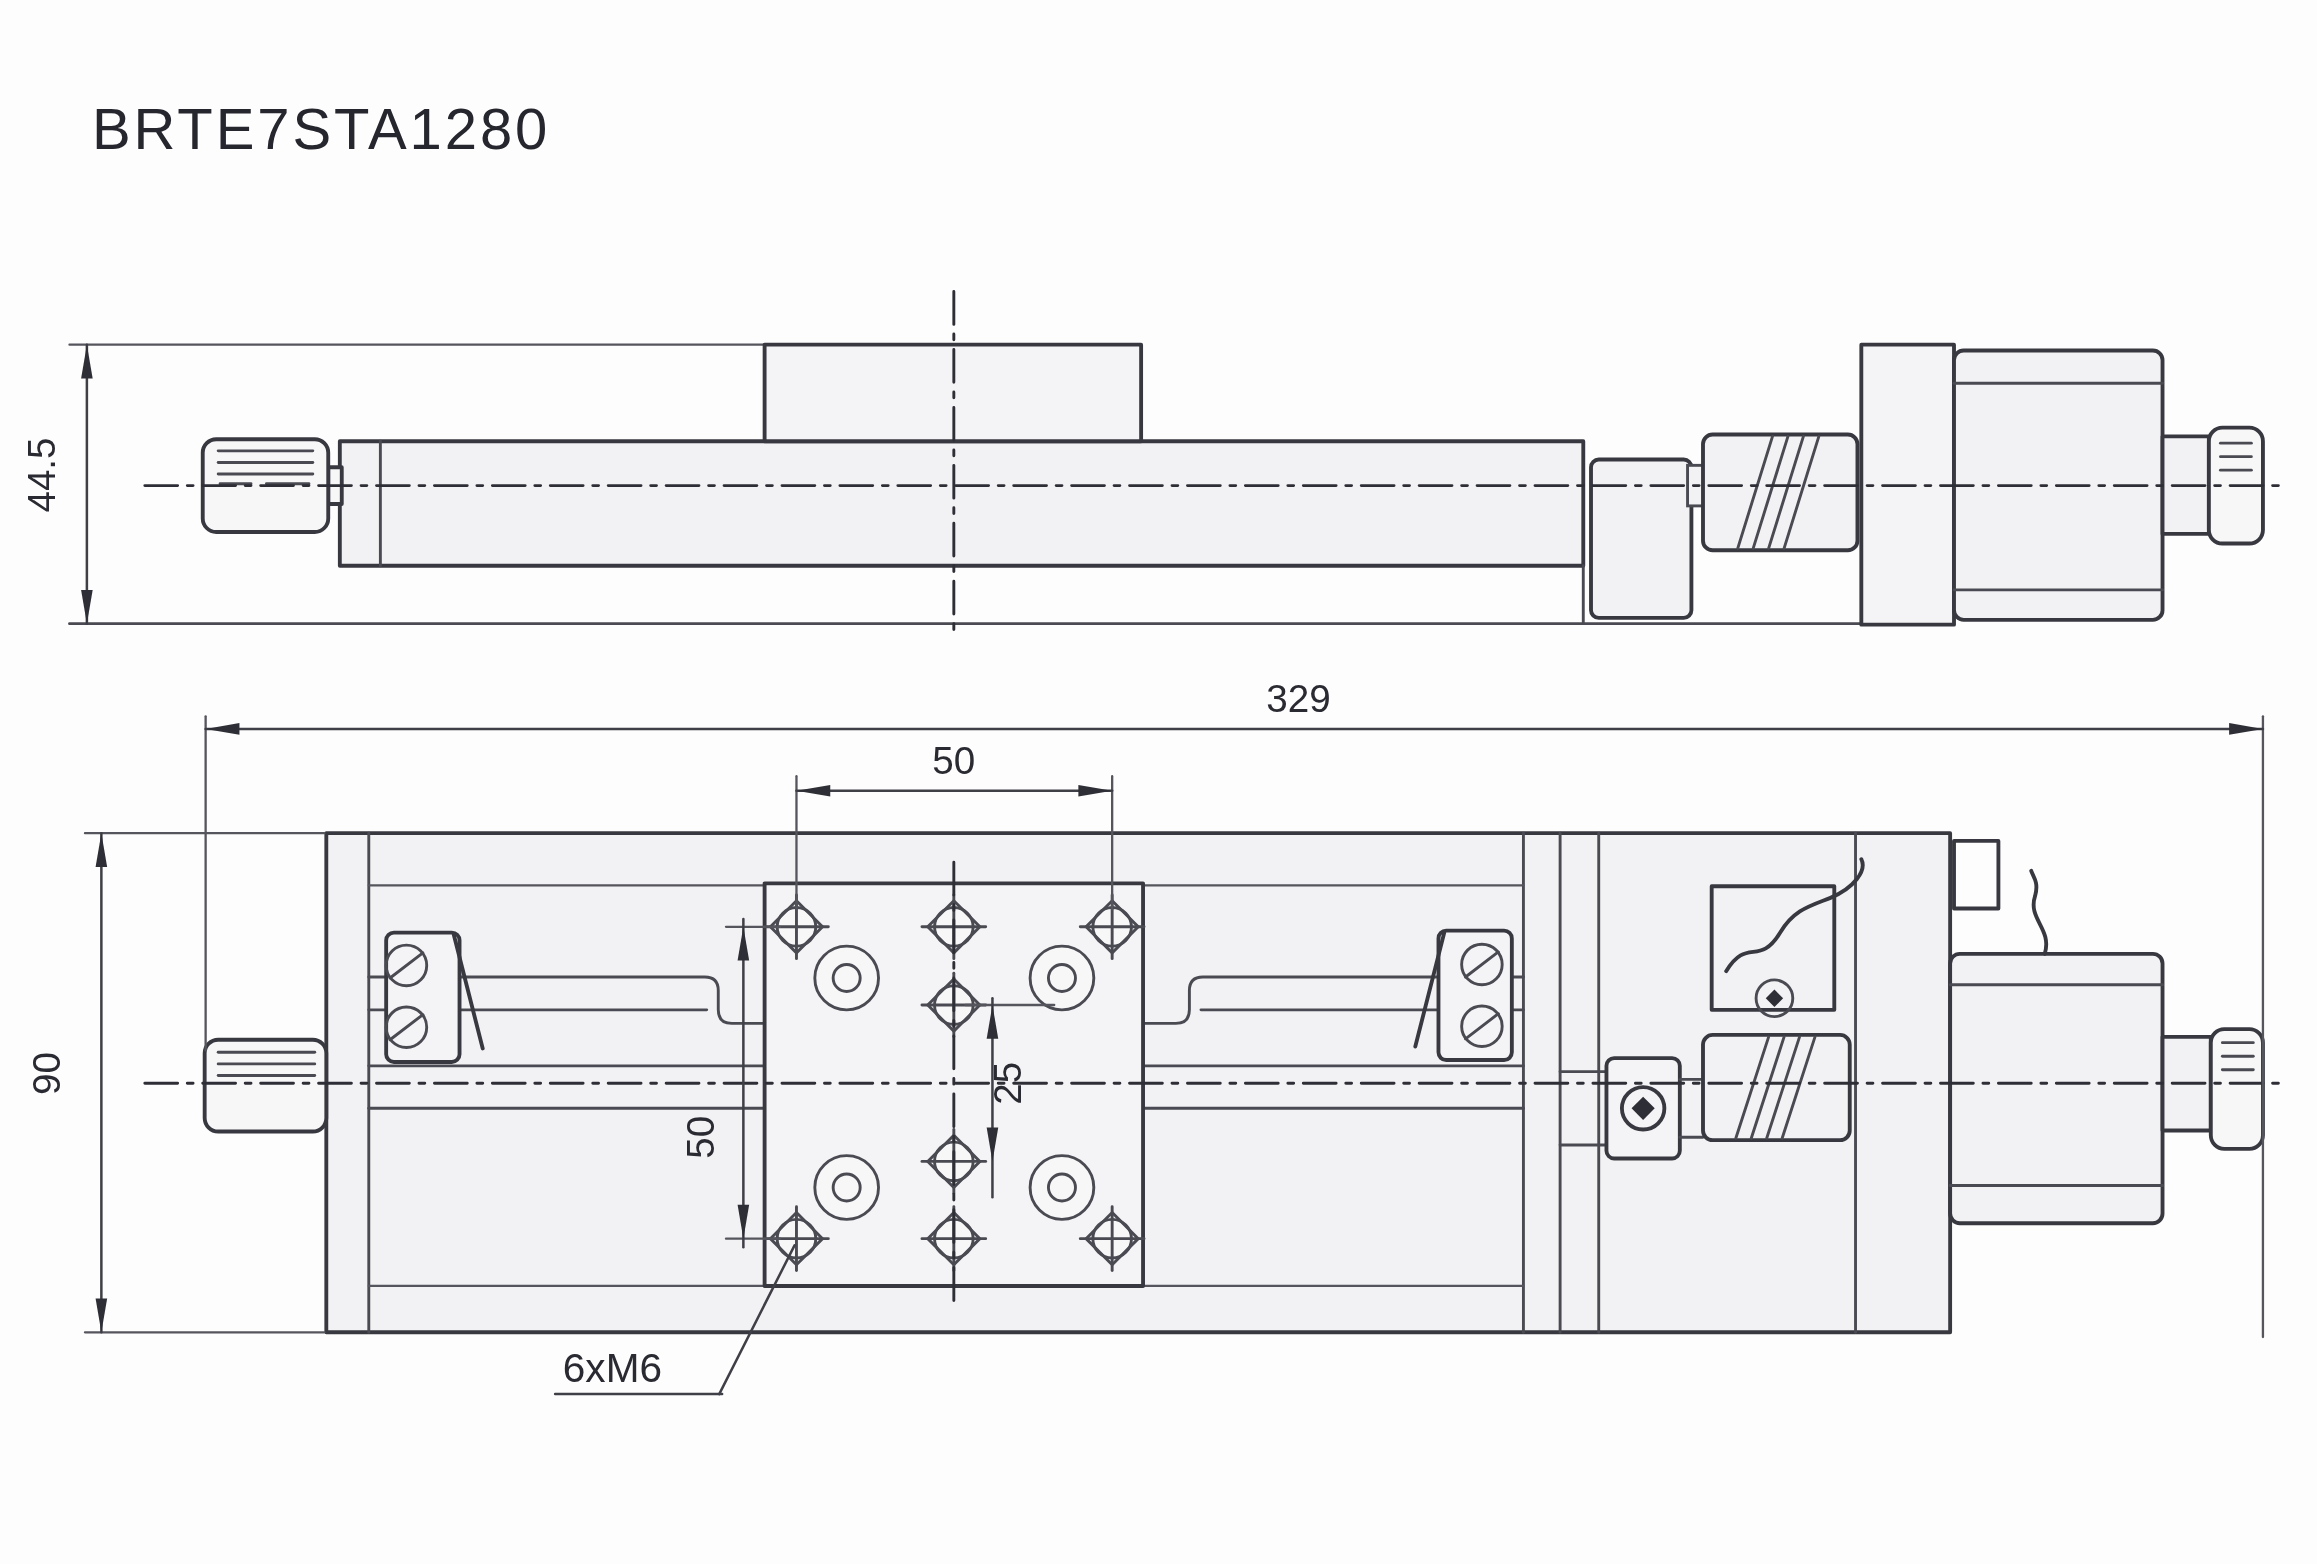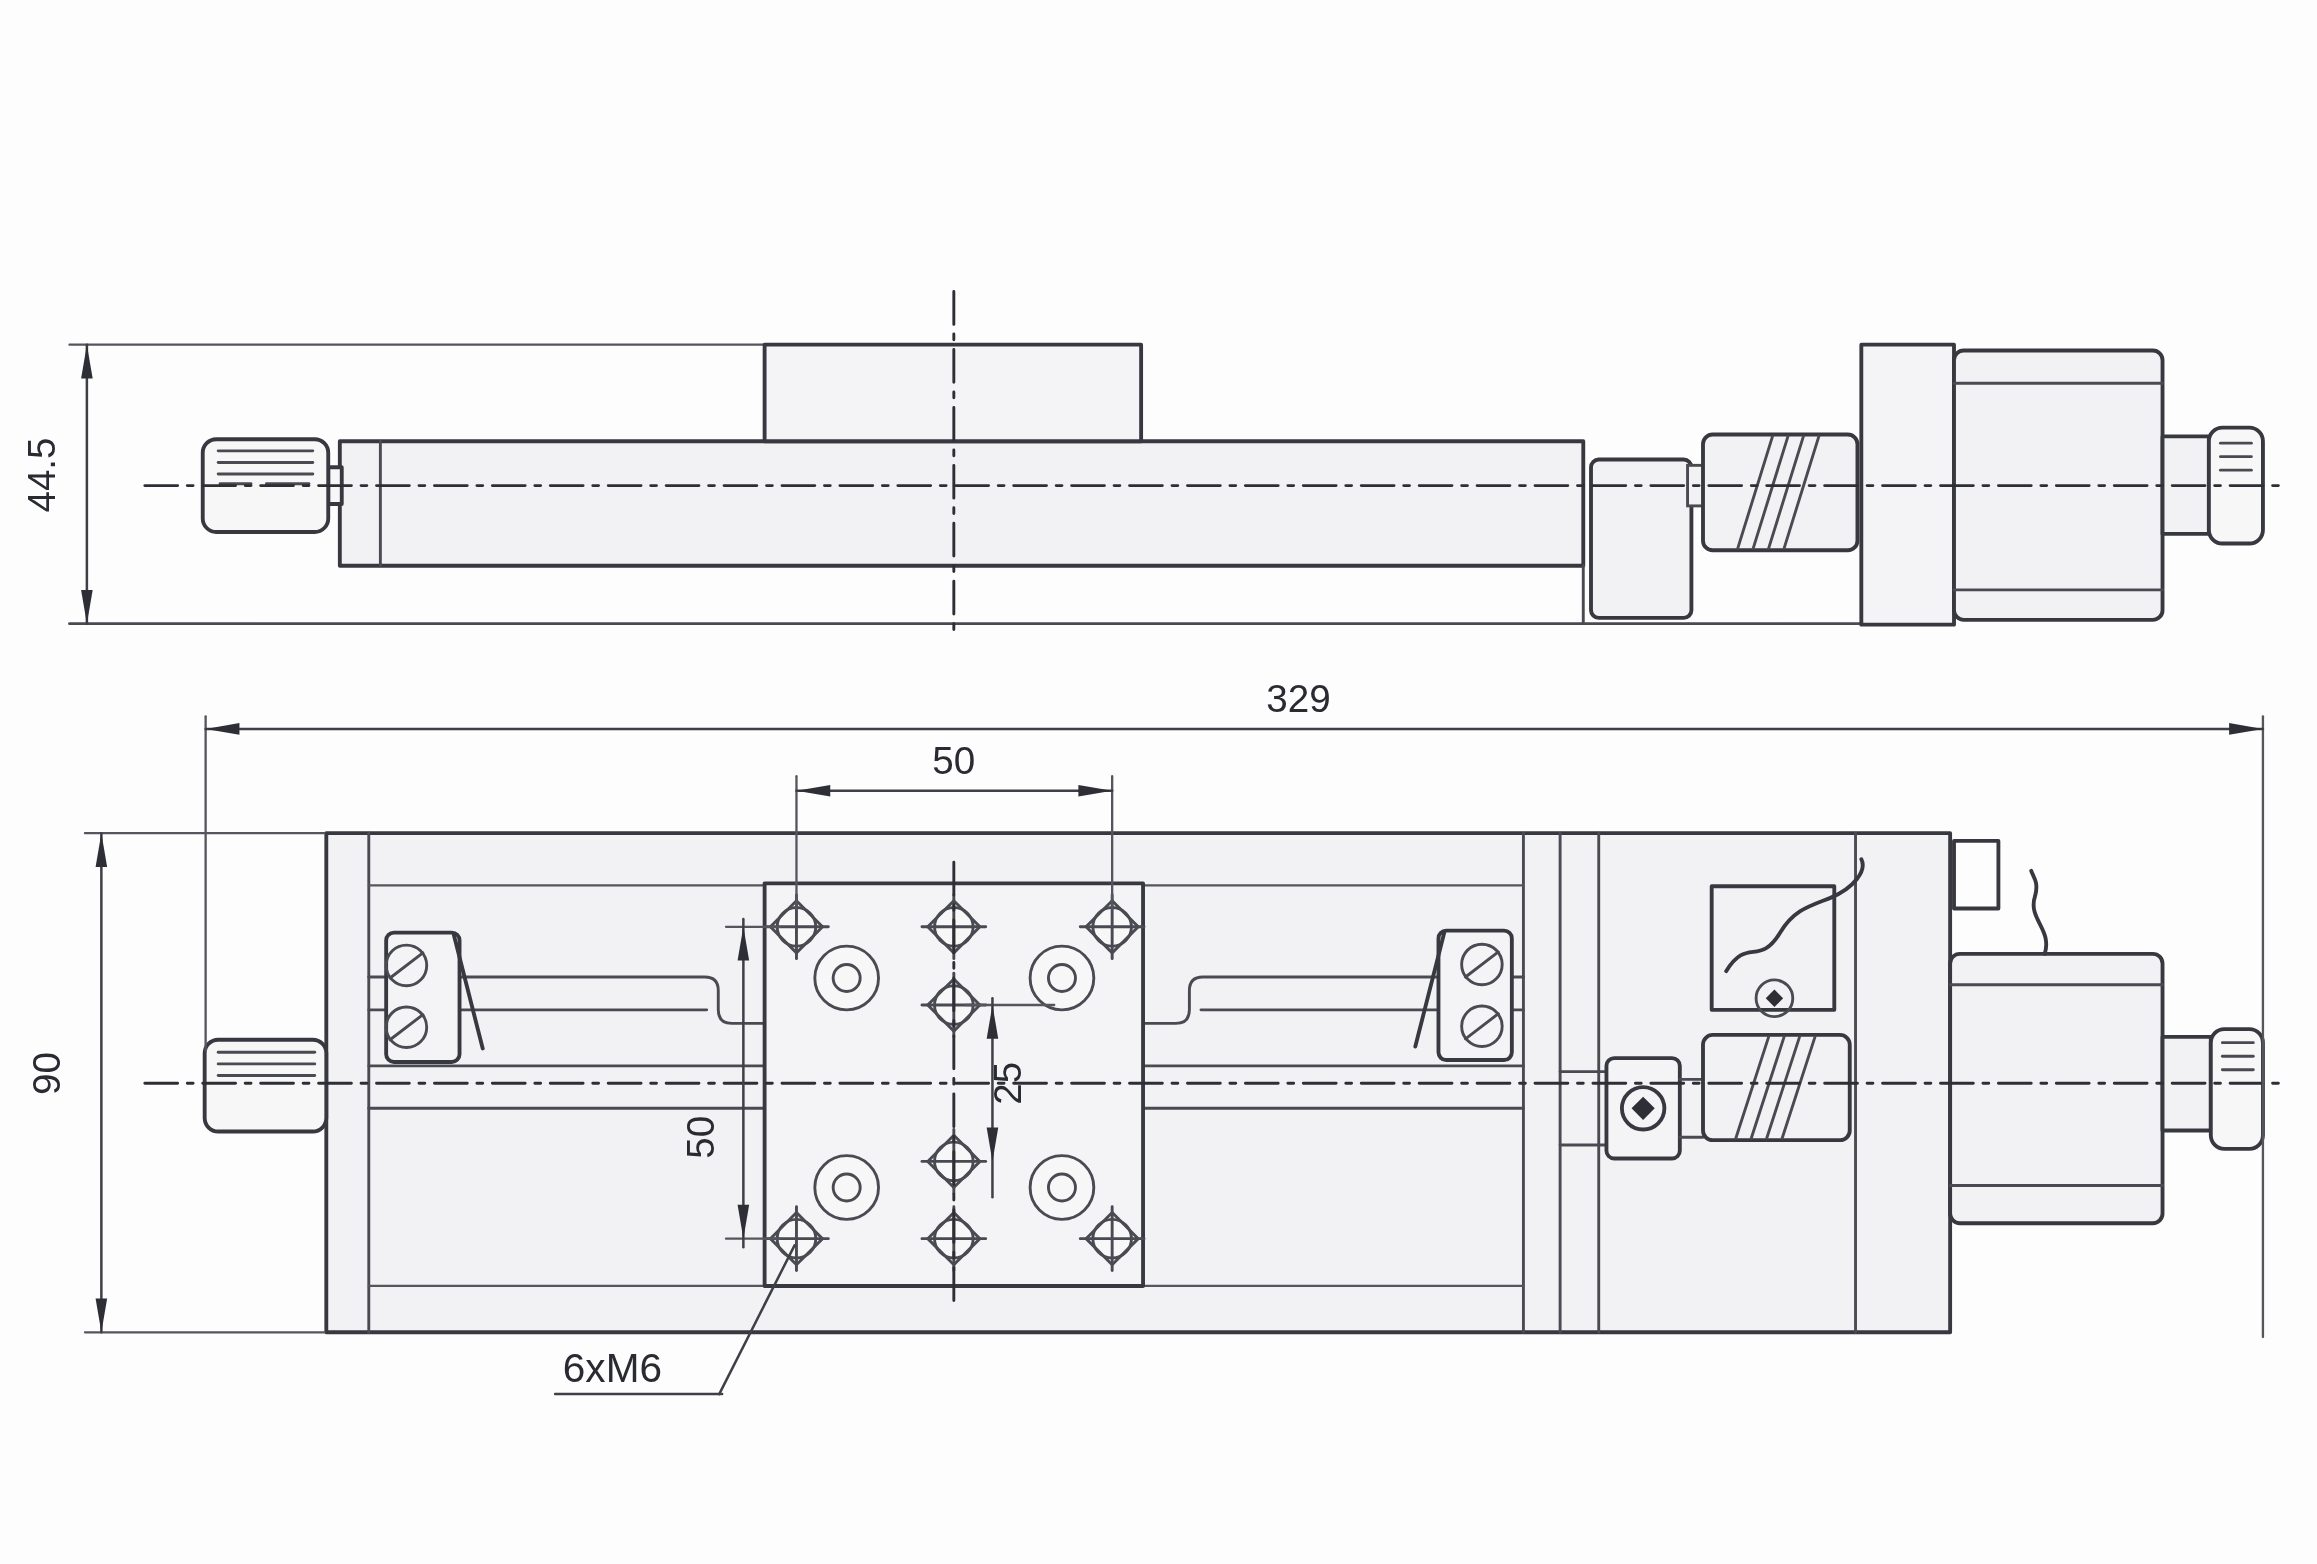--- a/index.html
+++ b/index.html
@@ -19,20 +19,21 @@
   .fillC{fill:#f7f7f8;}  
   .arrow{fill:#2e2e36;stroke:none;}
   text{fill:#2a2a32;font-family:"Liberation Sans",sans-serif;}
   .dimtxt{font-size:40px;}
   .callout{font-size:42px;}
 </style>
 </head>
 <body>
 
 <div class="page">
+  <div class="title">BRTE7STA1280</div>
 
   <svg width="2317" height="1564" viewBox="0 0 2400 1620">
 
     <g>
 
       <line class="thin" x1="72" y1="357" x2="795" y2="357"></line>
       <line class="ol2" x1="72" y1="646" x2="1928" y2="646"></line>
 
       <rect class="fillA ol" x="352" y="457" width="1288" height="129"></rect>
       <line class="ol2" x1="394" y1="457" x2="394" y2="586"></line>

